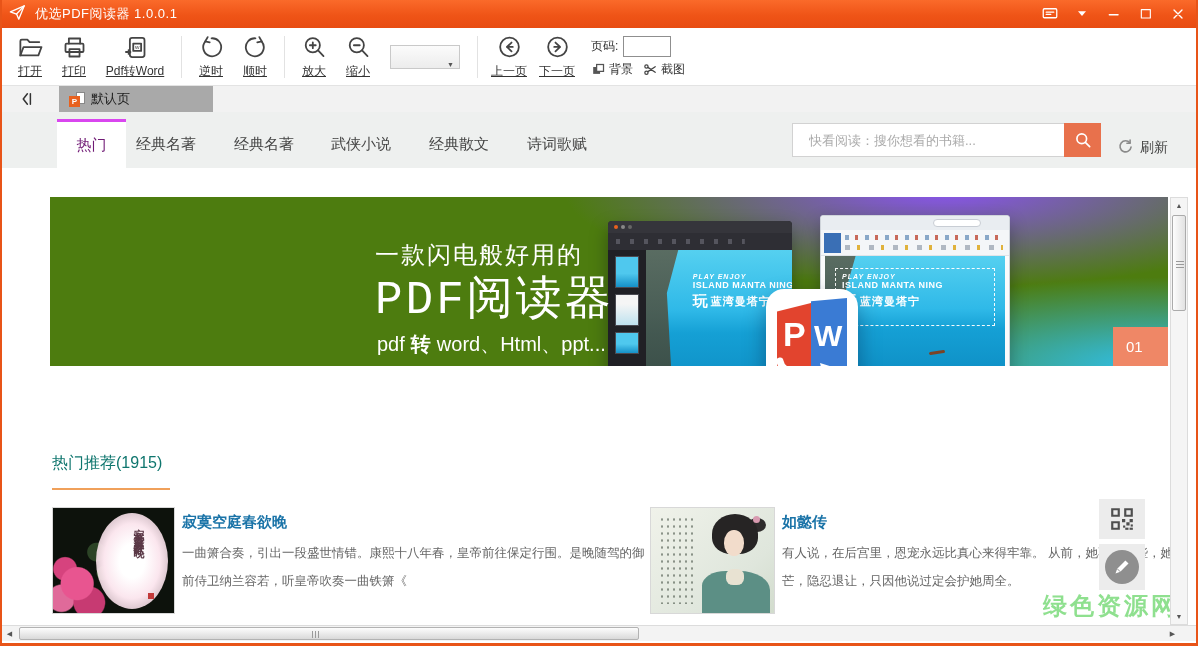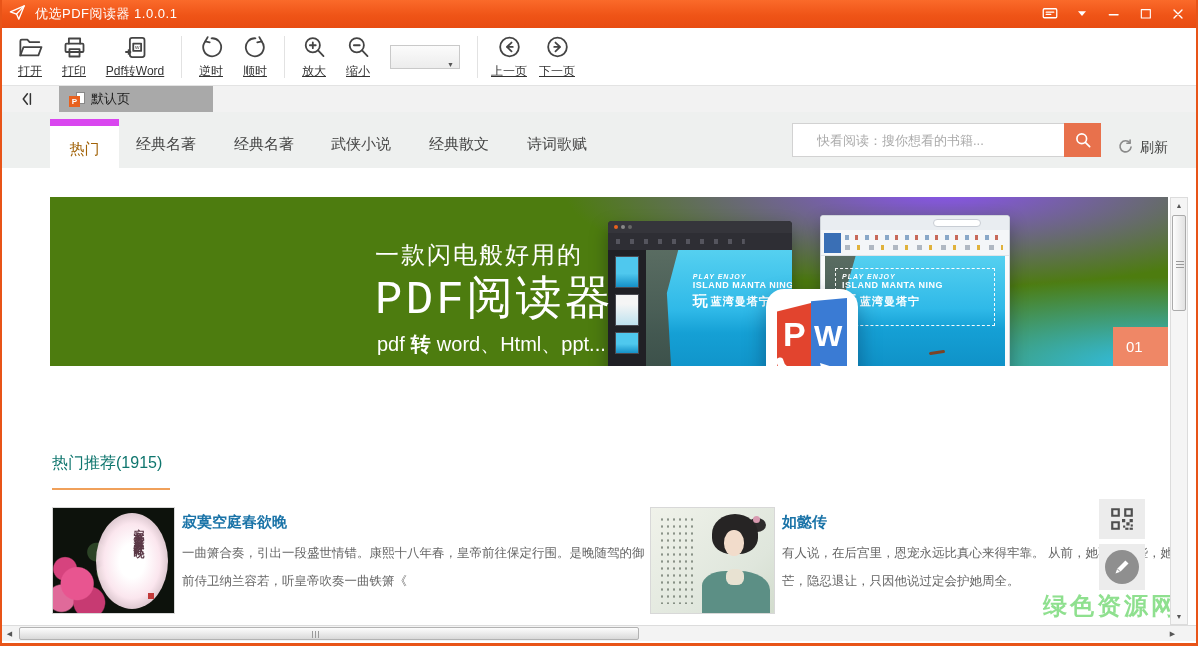--- a/index.html
+++ b/index.html
@@ -42,23 +42,23 @@
   .doctab .dlabel { font-size:13px; color:#222; }
   .docicon { position:relative; width:16px; height:15px; }
   .docicon .pg { position:absolute; right:0; top:0; width:9px; height:12px; background:#fff; border:1px solid #888; }
   .docicon .pp { position:absolute; left:0; bottom:0; width:11px; height:11px; background:#e8611e; color:#fff;
                  font-size:8px; font-weight:bold; text-align:center; line-height:11px; }
 
   
   .navbar { position:absolute; left:0; top:112px; width:1194px; height:56px; background:#eef0ef; }
   .ntab { position:absolute; top:7px; height:49px; line-height:49px; font-size:15px; color:#444;
           text-align:center; cursor:pointer; }
-  .ntab.active { background:#fff; border-top:7px solid #d946ef; color:#a16207; line-height:45px; }
+  .ntab.active { background:#fff; border-top:3px solid #d946ef; color:#701a75; line-height:45px;margin-left:7px; }
   .searchbox { position:absolute; left:790px; top:11px; width:272px; height:34px; background:#fff;
-               border:1px solid #d2d2d2; border-right:none; font-size:13px; color:#333; padding:0 24px; }
+               border:1px solid #d2d2d2; border-right:none; font-size:13px; color:#333; padding:0 16px; }
   .searchbox::placeholder { color:#aaa; }
   .searchbtn { position:absolute; left:1062px; top:11px; width:37px; height:34px; background:#e8714c;
                border:none; display:flex; align-items:center; justify-content:center; cursor:pointer; }
   .refresh { position:absolute; left:1114px; top:11px; height:34px; display:flex; align-items:flex-end; gap:5px;
              font-size:14px; color:#444; cursor:pointer; }
 
   
   .banner { position:absolute; left:48px; top:197px; width:1118px; height:169px; background:#4d7c0f; overflow:hidden; cursor:pointer; }
   .banner::before { content:""; position:absolute; inset:0;
       background:radial-gradient(ellipse 55% 95% at 80% -5%, #8a52f2 0%, rgba(138,82,242,0) 62%); }
@@ -306,20 +306,43 @@
         </svg>
       <span class="lbl">上一页</span>
     </div>
     <div class="tbtn" style="min-width:48px">
       <svg class="ic" width="27" height="27" viewBox="0 0 24 24">
           <circle cx="12" cy="11.5" r="8.3"></circle>
           <path d="M10.2 7.6l4.1 3.9-4.1 3.9M9.1 11.5h5.2"></path>
         </svg>
       <span class="lbl">下一页</span>
     </div>
+    <div class="pagegrp">
+      <div class="pagerow1">
+        <span class="plabel">页码:</span>
+        <input class="pageinput" value="" style="">
+      </div>
+      <div class="pagerow2">
+        <span class="minibtn">
+          <svg width="15" height="15" viewBox="0 0 24 24">
+              <rect x="3.5" y="8" width="11" height="11" fill="#555"></rect>
+              <rect x="9" y="4" width="11" height="11" fill="#fff" stroke="#555" stroke-width="2"></rect>
+            </svg>
+          <span>背景</span>
+        </span>
+        <span class="minibtn">
+          <svg class="ic" width="15" height="15" viewBox="0 0 24 24" style="stroke-width:2">
+              <circle cx="5.5" cy="7" r="2.6"></circle>
+              <circle cx="5.5" cy="17" r="2.6"></circle>
+              <path d="M7.8 8.6 19.5 16.5M7.8 15.4 19.5 7.5"></path>
+            </svg>
+          <span>截图</span>
+        </span>
+      </div>
+    </div>
   </div>
 
   <div class="tabstrip">
     <div class="collapse-btn">
       <svg class="ic" width="18" height="18" viewBox="0 0 24 24" style="stroke:#333;stroke-width:2">
           <path d="M12.5 5 7 12l5.5 7"></path>
           <path d="M16.5 5v14"></path>
         </svg>
     </div>
     <div class="doctab">

